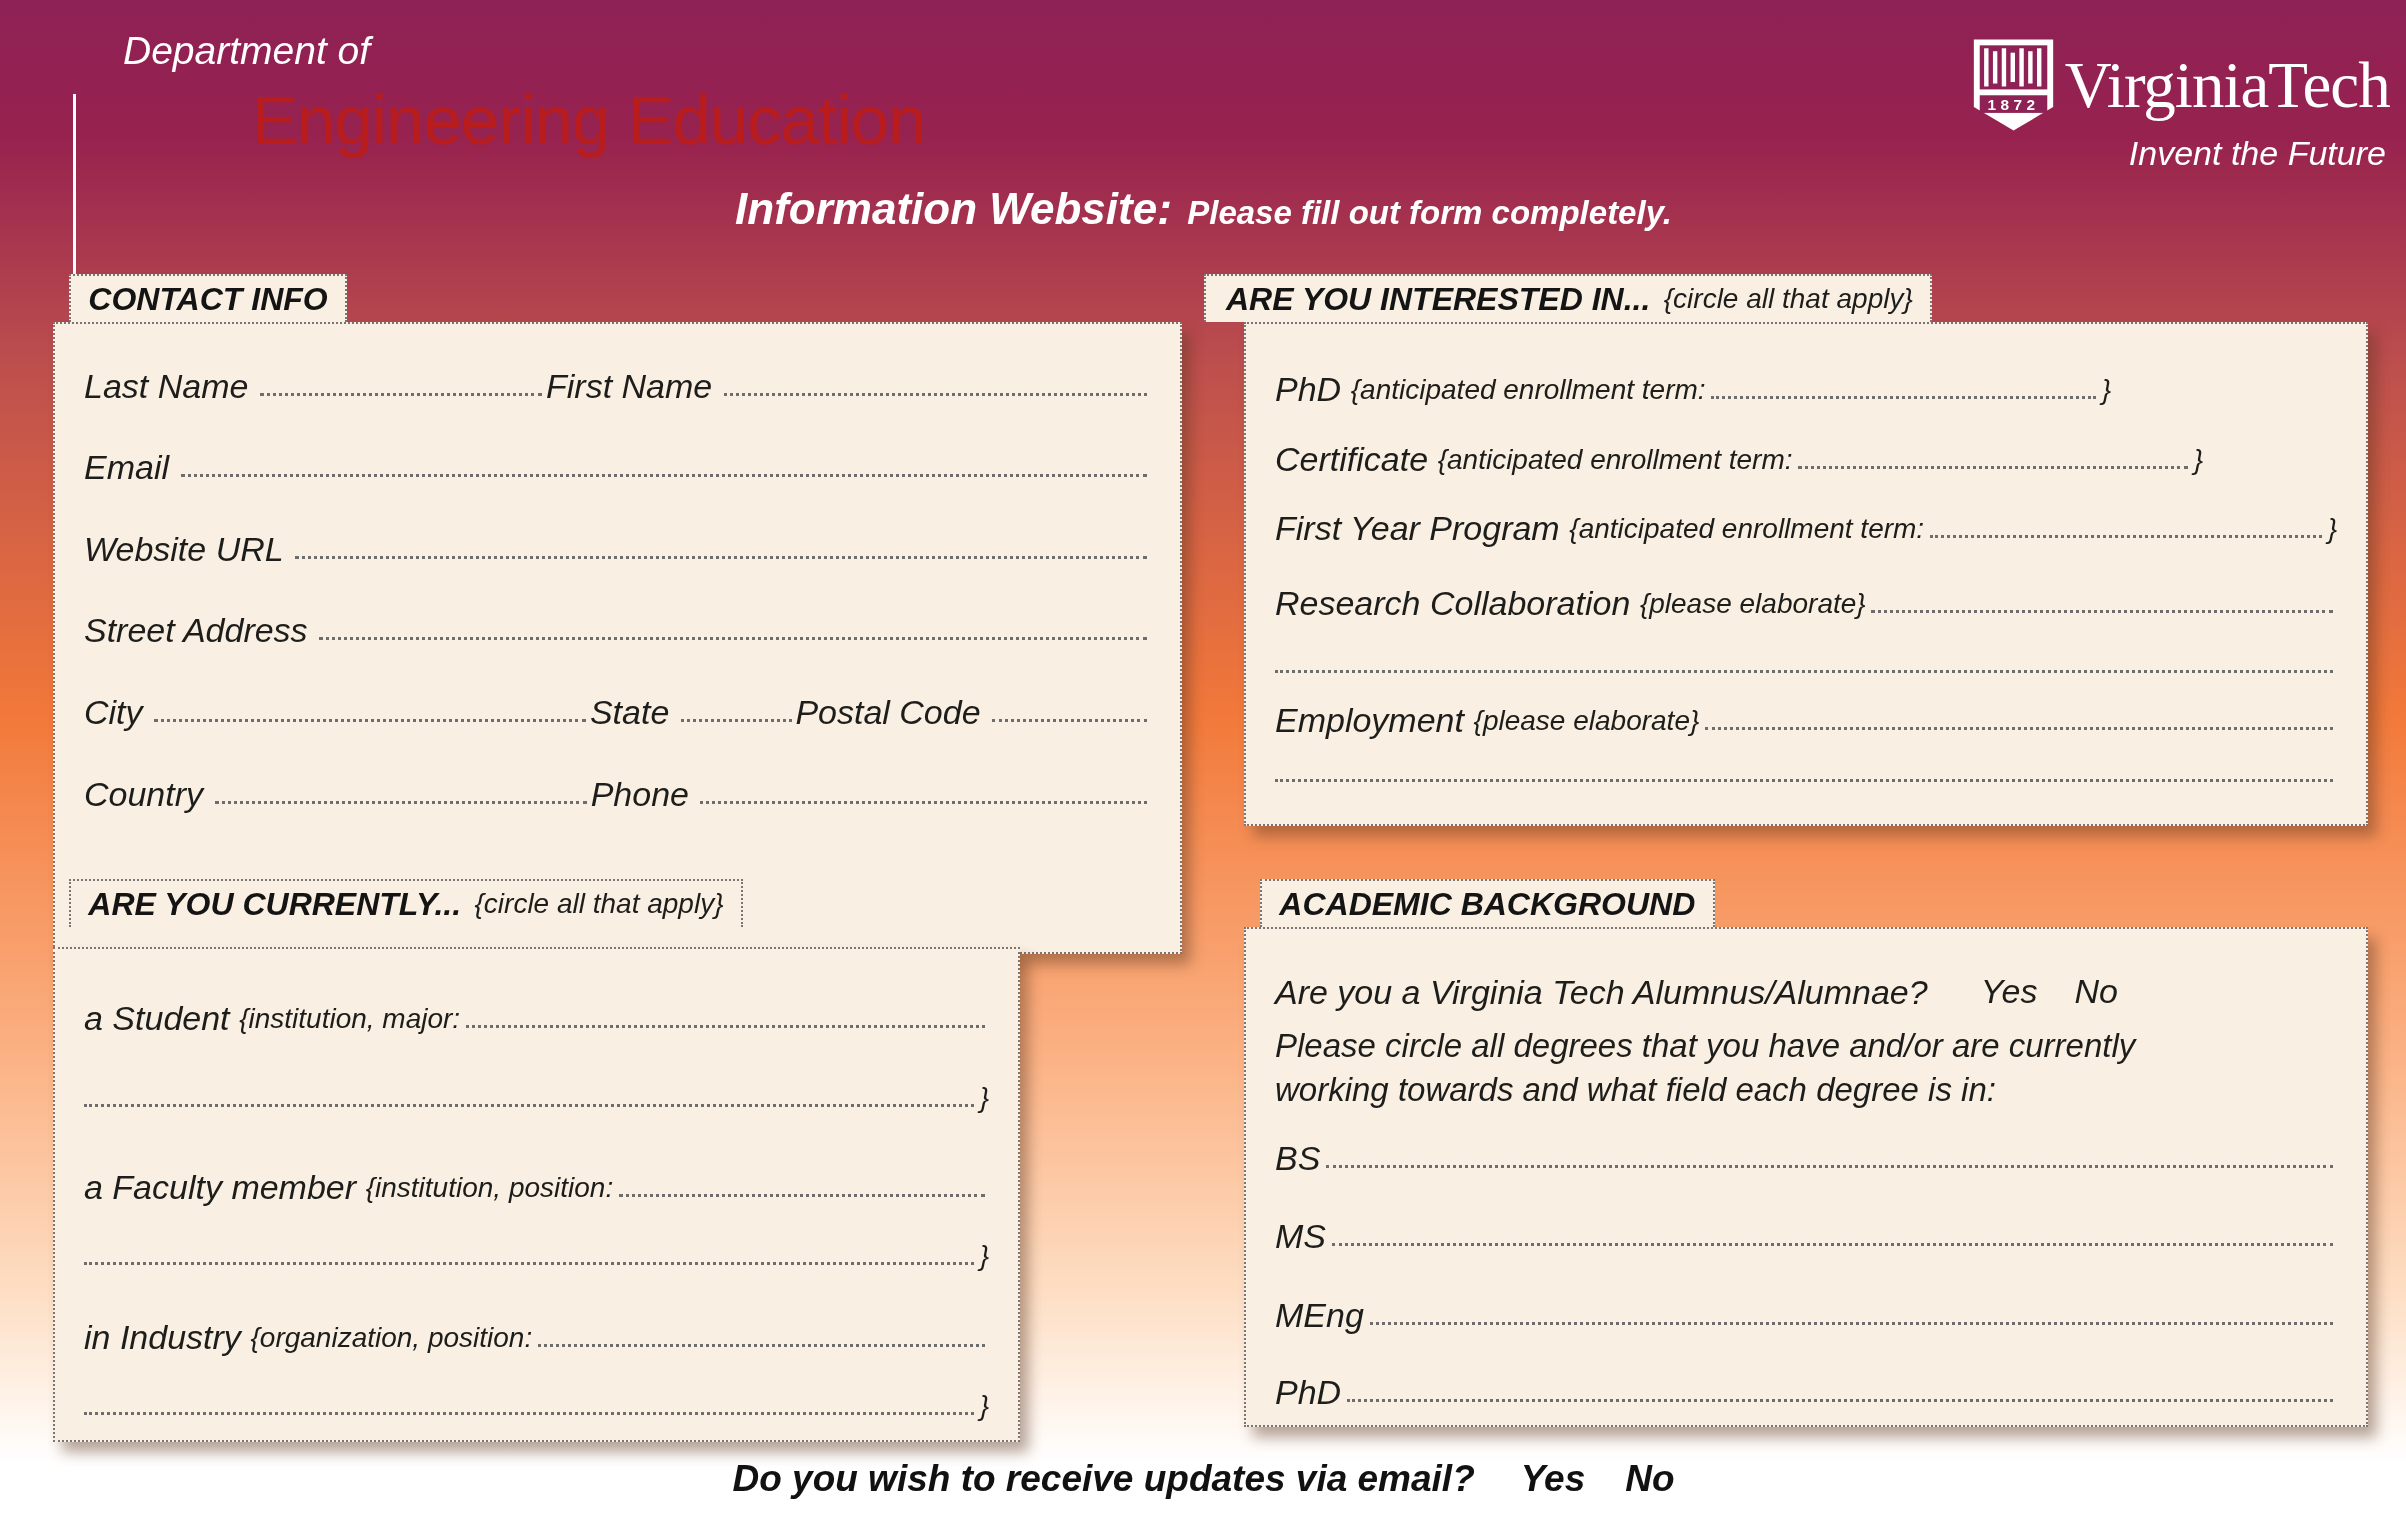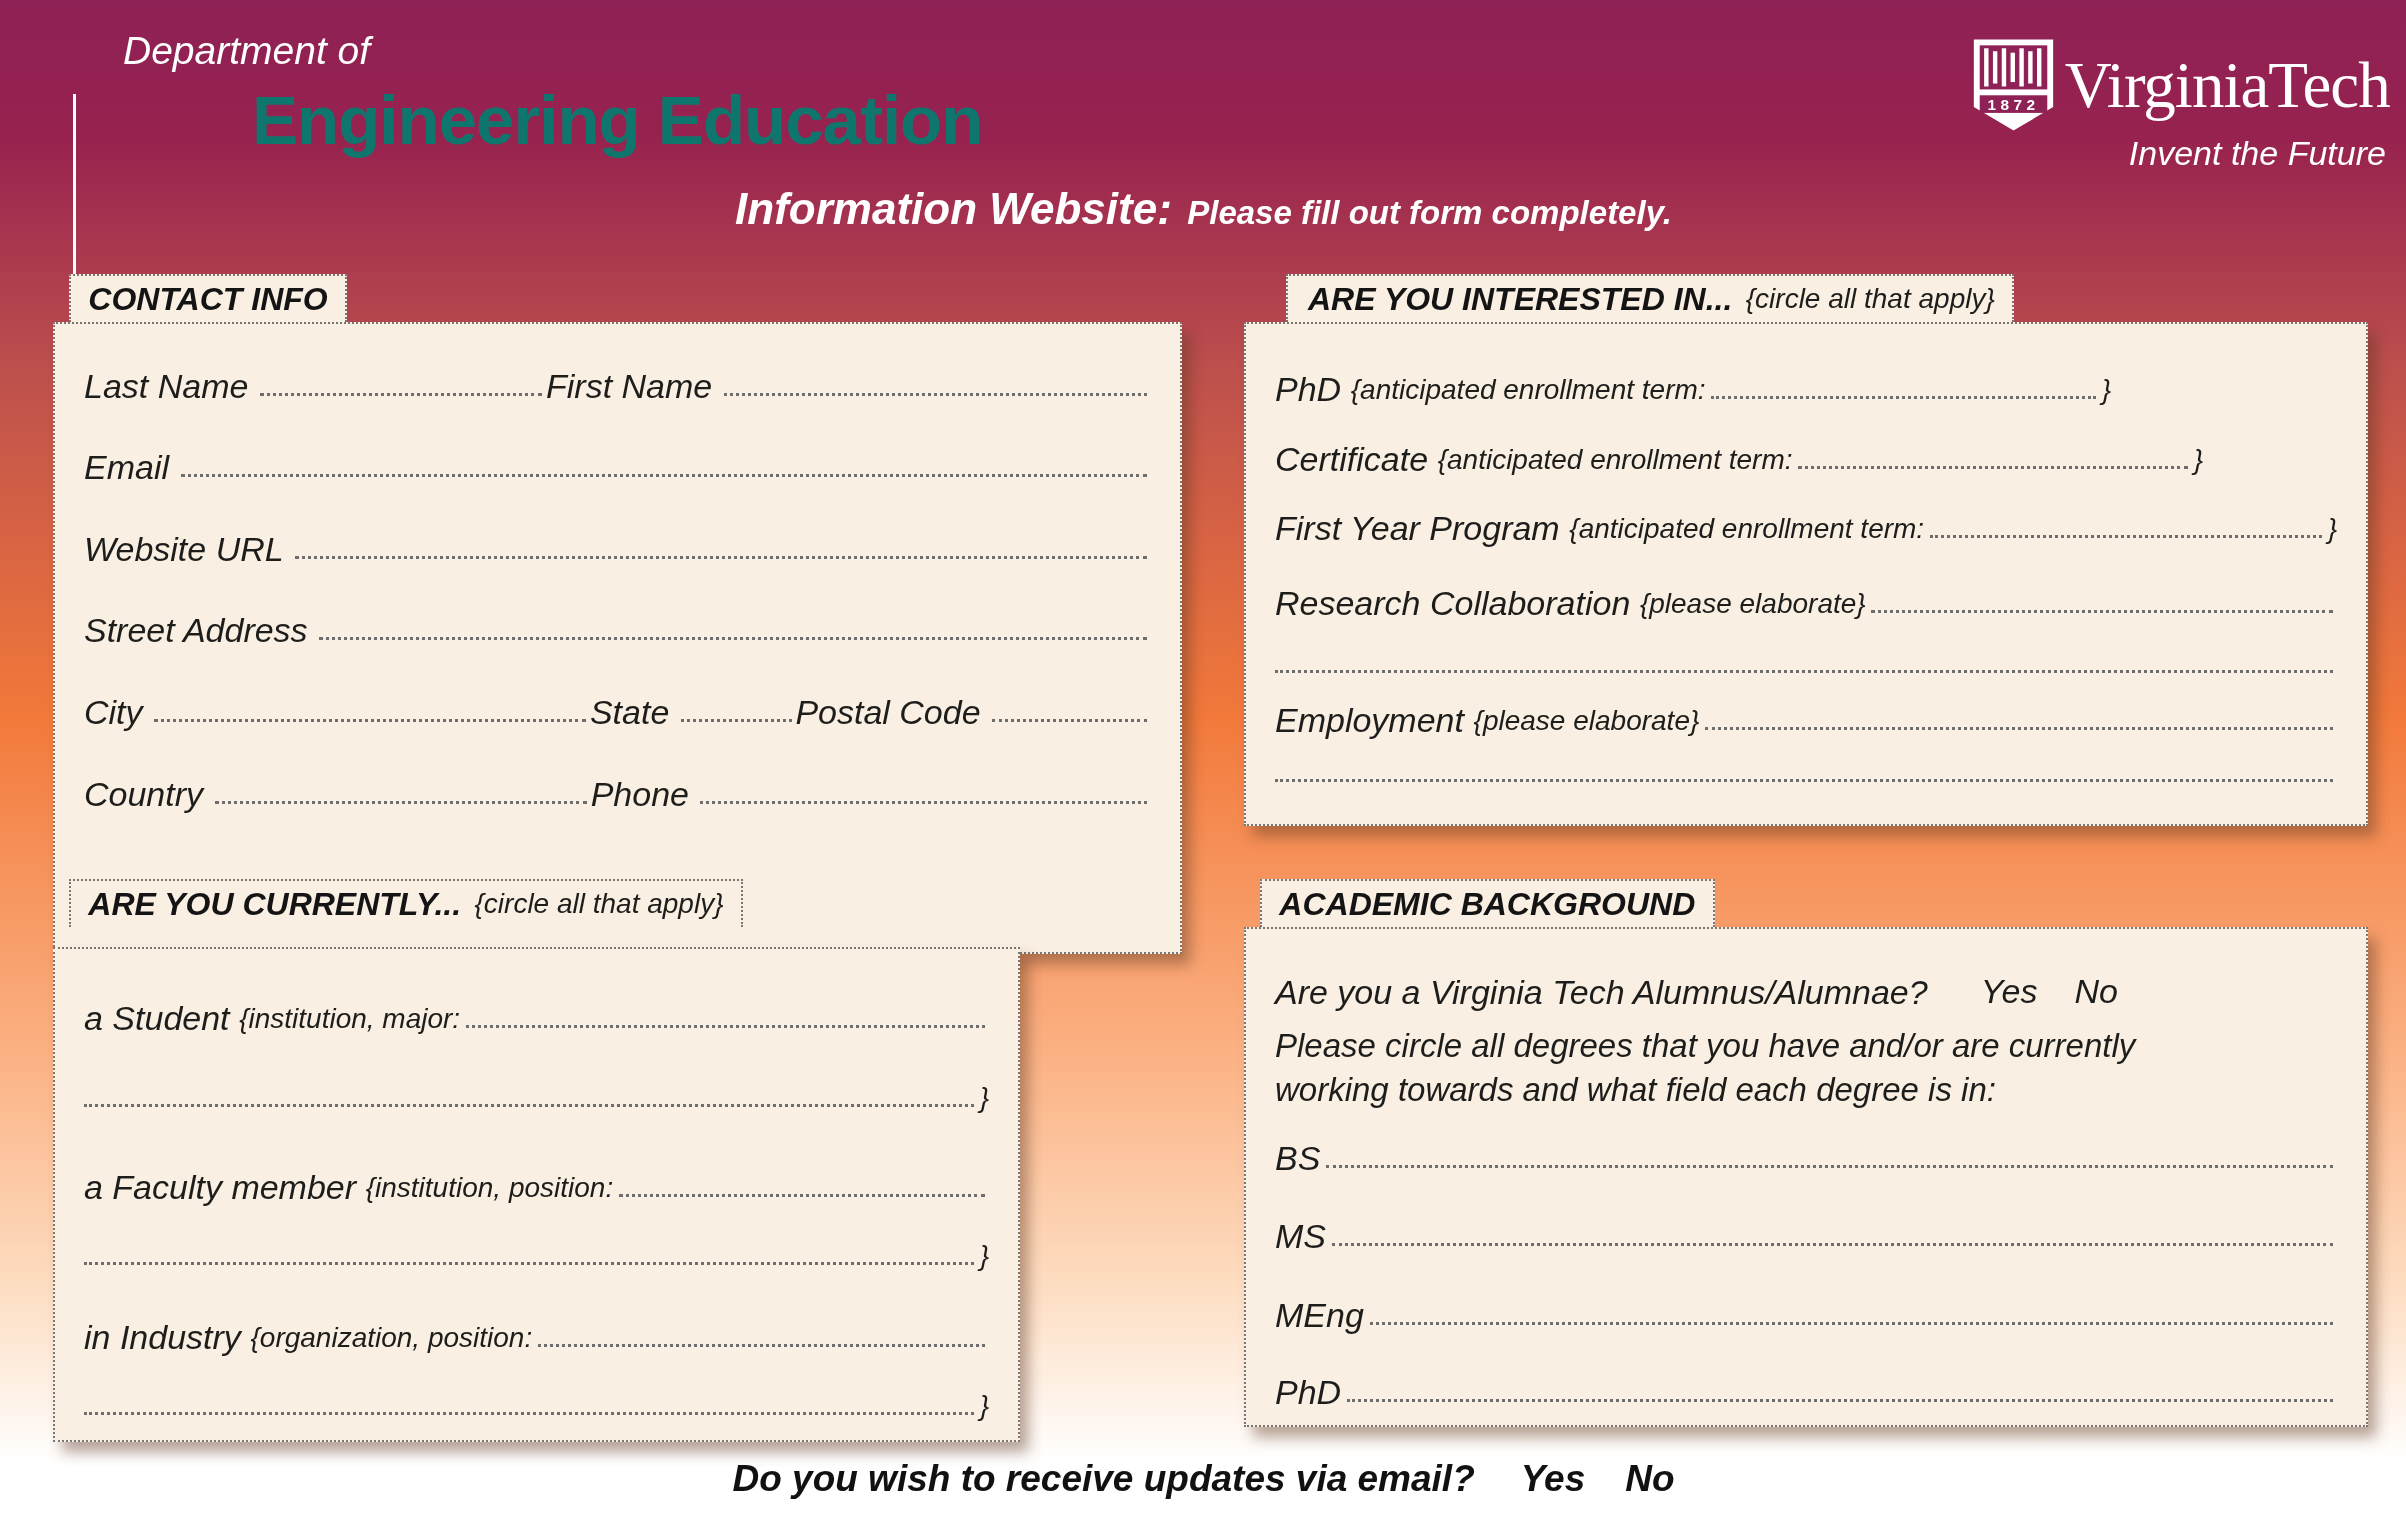--- a/index.html
+++ b/index.html
@@ -9,21 +9,21 @@
     font-family:"Liberation Sans", sans-serif;
     background:linear-gradient(180deg,
       #8e2155 0%, #97224f 9%, #bd4f4d 24%, #f2793a 47%,
       #fbb183 69%, #fddcc0 84%, #ffffff 96%, #ffffff 100%);
     overflow:hidden;
     color:#1d1d1b;
   }
 
   
   .dept-prefix { position:absolute; left:123px; top:29px; font-size:39px; font-style:italic; color:#fff; }
-  .dept-name   { position:absolute; left:252px; top:81px; font-size:69px; font-weight:bold; letter-spacing:-1px; color:#0f766e;text-align:center; }
+  .dept-name   { position:absolute; left:252px; top:81px; font-size:69px; font-weight:normal; letter-spacing:-1px; color:#b91c1c;text-align:center; }
   .dept-rule   { position:absolute; left:73px; top:94px; width:2.9px; height:183px; background:#fff; }
   .subtitle-wrap { position:absolute; left:0; right:0; top:184px; display:flex; justify-content:center; align-items:baseline; gap:15.4px; }
   .form-title    { font-size:44px; font-weight:bold; font-style:italic; color:#fff; }
   .form-subtitle { font-size:33px; font-weight:bold; font-style:italic; color:#fff; }
 
   .logo { position:absolute; top:38px; right:17.3px; display:flex; flex-direction:column; align-items:flex-end; }
   .logo-top { display:flex; align-items:center; gap:9.6px; }
   .logo-brand { font-family:"Liberation Serif", serif; font-size:65px; color:#fff; letter-spacing:-1px; line-height:1; }
   .logo-tagline { font-size:34px; font-style:italic; color:#fff; margin-top:1.9px; margin-right:3.8px;text-align:right; }
 
@@ -120,21 +120,21 @@
     <span class="leader" style="flex-grow:1.4;"></span>
   </div>
   <div class="row" style="top:445px;">
     <span class="lbl">Country</span>
     <span class="leader" style="flex-grow:1;"></span>
     <span class="lbl">Phone</span>
     <span class="leader" style="flex-grow:1.2;"></span>
   </div>
 </div>
 
-<div class="panel-label" style="left:1286px; top:274px;padding-left:20px;">
+<div class="panel-label" style="left:1204px; top:274px;padding-left:20px;">
   <span class="panel-title">ARE YOU INTERESTED IN...</span>
   <span class="panel-title-note">{circle all that apply}</span>
 </div>
 <div class="panel" style="left:1244px; top:322px; width:1124px; height:504px;">
   <div class="row" style="top:40px; margin-right:226px;">
     <span class="lbl">PhD</span>
     <span class="note">{anticipated enrollment term:</span>
     <span class="leader tight"></span>
     <span class="note brace">}</span>
   </div>

